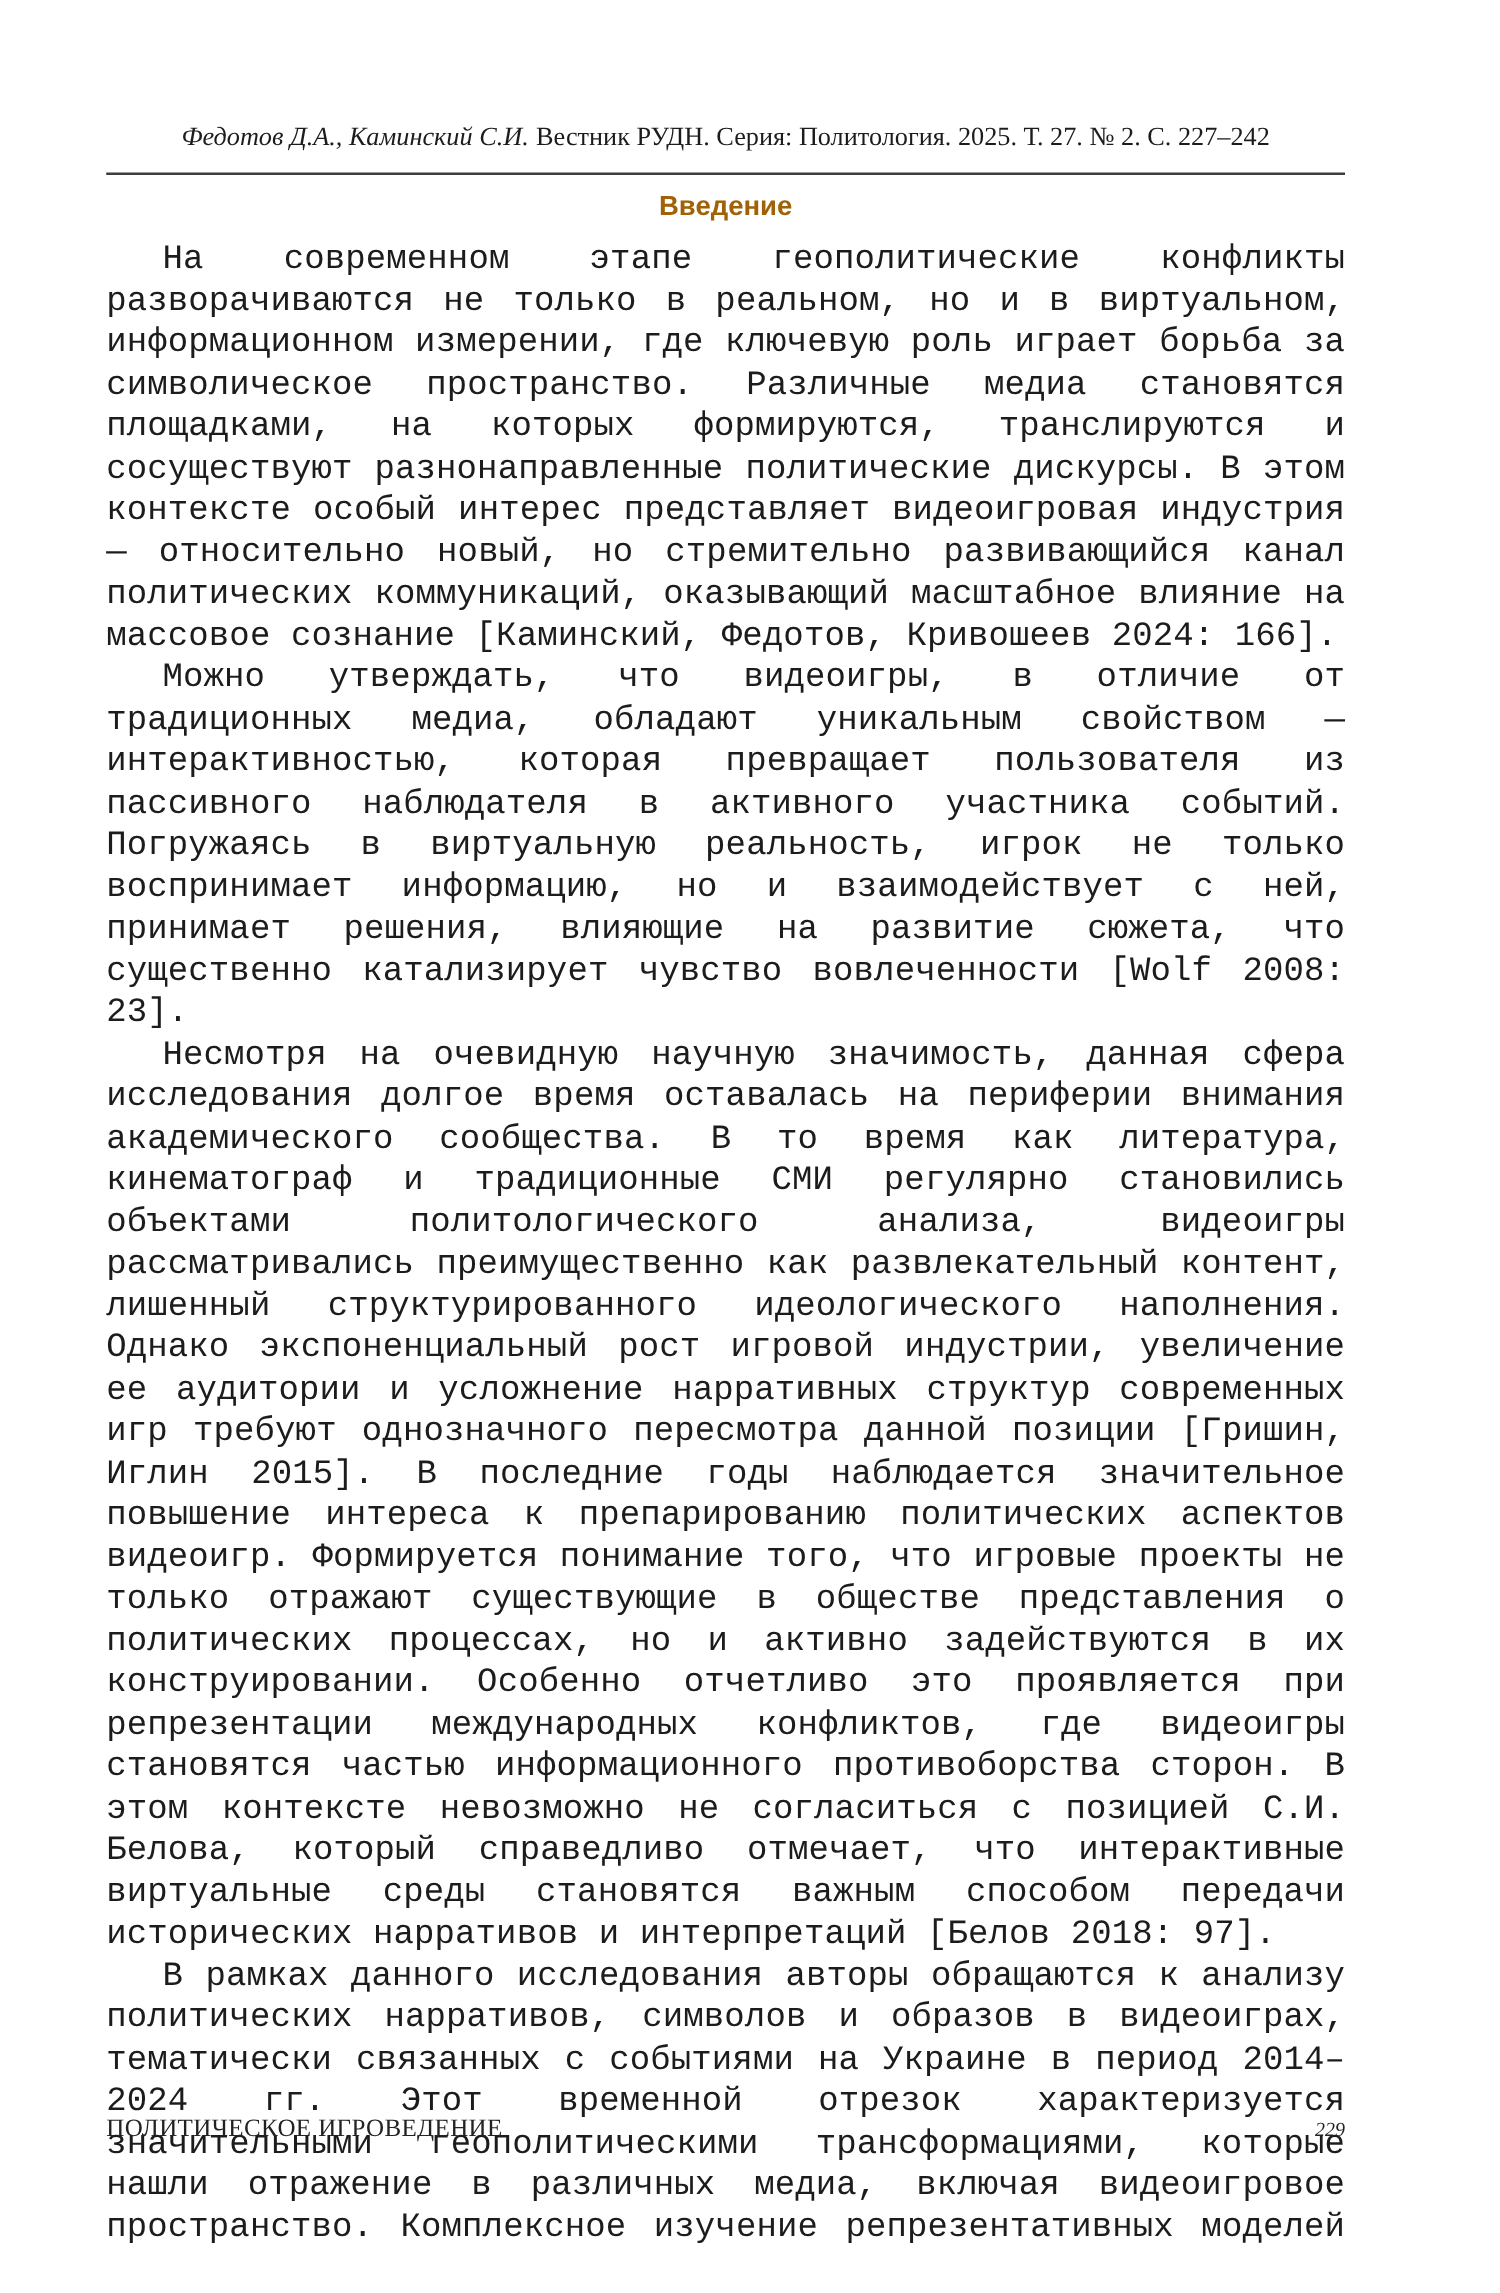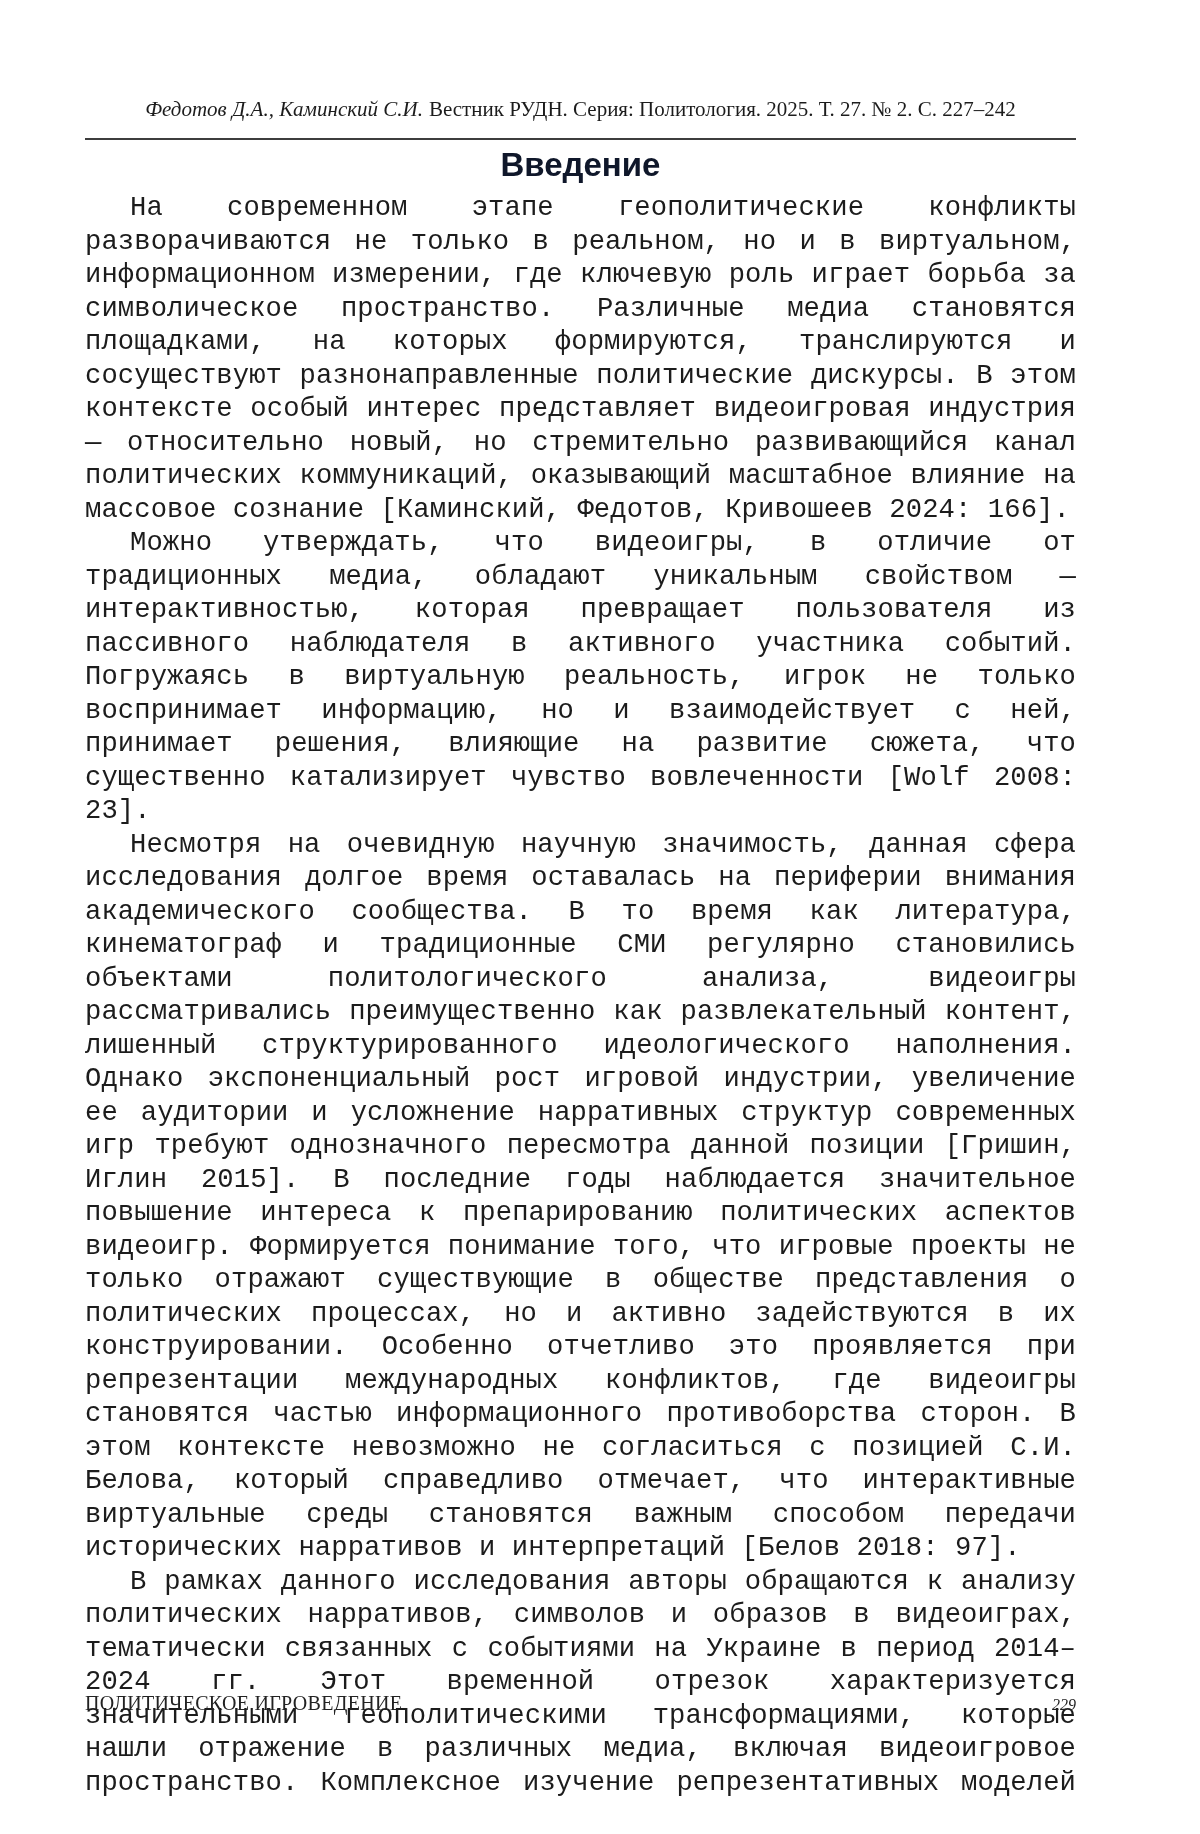--- a/index.html
+++ b/index.html
@@ -36,23 +36,23 @@
     font-style: italic;
   }
   .running-head .journal {
     margin-left: 0.28em;
   }
   .section-title {
     margin: 10px 0 0 0;
     text-align: center;
     font-family: "Liberation Sans", sans-serif;
     font-weight: 700;
-    font-size: 33px;
+    font-size: 22px;
     line-height: 30px;
-    color: #0f172a;
+    color: #a16207;
   }
   .body-text {
     margin-top: 11px;
     font-family: Liberation Mono, monospace;
   }
   .body-text p {
     margin: 0;
     font-size: 27.2px;
     line-height: 33.5px;
     text-align: justify;

